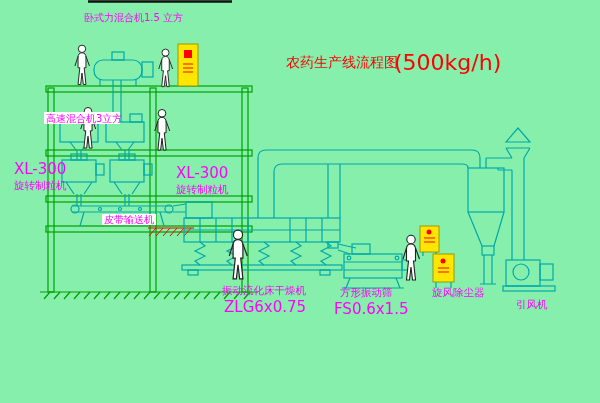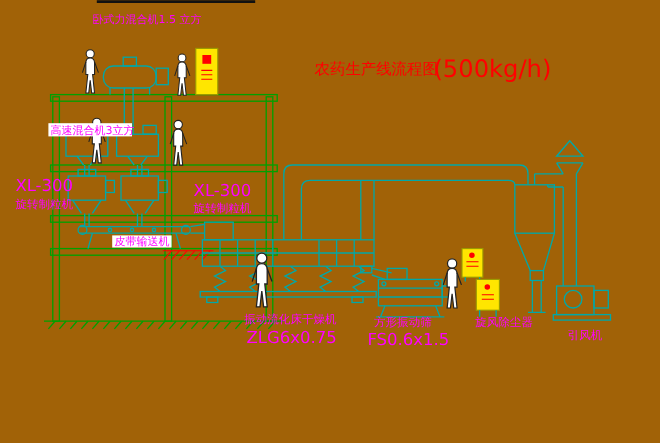--- a/index.html
+++ b/index.html
@@ -1,16 +1,16 @@
 <!DOCTYPE html>
 <html><head>
 <meta charset="utf-8">
 <style>
   html,body{margin:0;padding:0;background:#fff;}
-  .stage{position:relative;width:600px;height:403px;background:#a16207;overflow:hidden;}
+  .stage{position:relative;width:600px;height:403px;background:#86efac;overflow:hidden;}
   svg{display:block;}
   svg text{font-family:"DejaVu Sans","Liberation Sans",sans-serif;}
   .lbl{fill:#FF00FF;}
   .ttl{fill:#FF0000;}
   .t10{font-size:10px;}
   .t10b{font-size:10.5px;}
   .t14{font-size:14px;}
   .t15{font-size:15px;}
   .t22{font-size:22px;}
   .st-g{stroke:#00A000;fill:none;stroke-width:1.2;}

